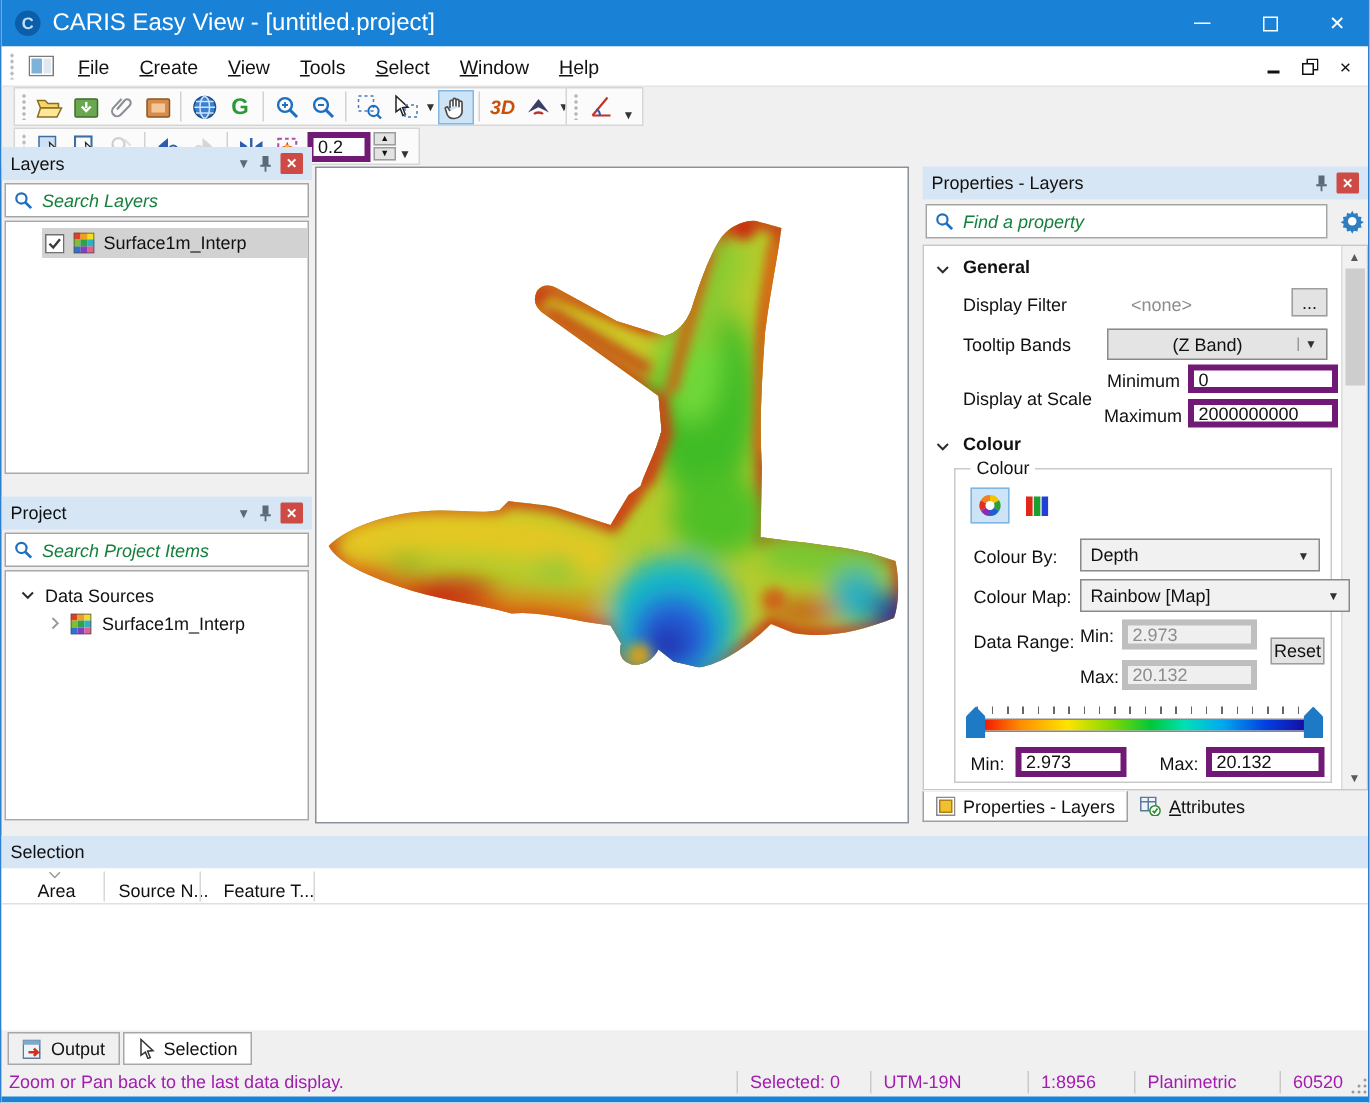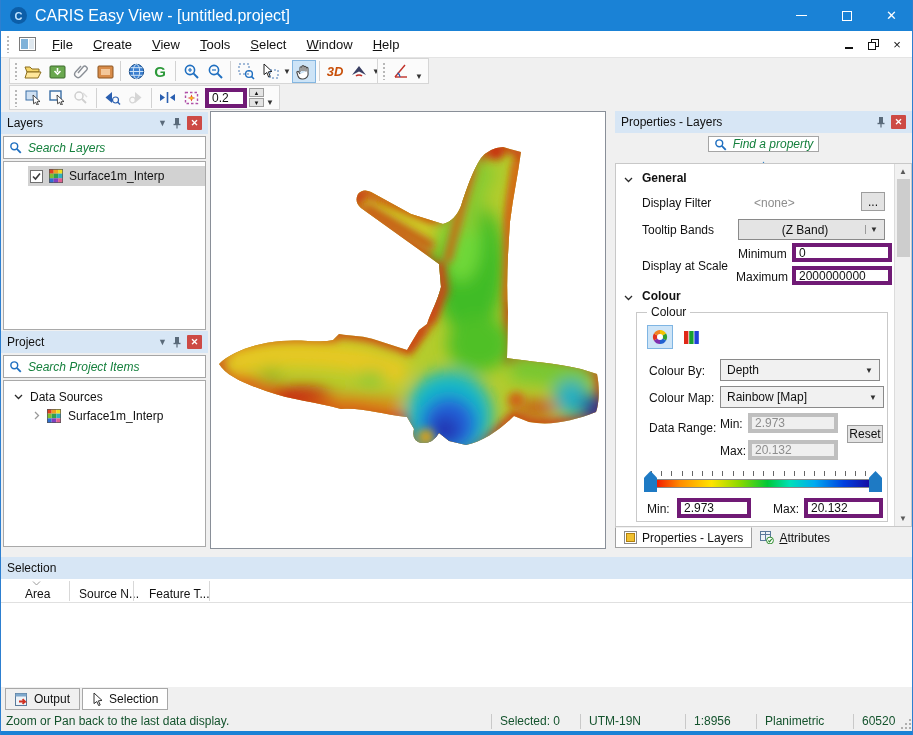--- a/index.html
+++ b/index.html
@@ -61,21 +61,21 @@
   .gradbar { background:linear-gradient(to right,#f00000,#ff8c00 13%,#ffe400 27%,#86d800 40%,#00c838 52%,#00e0b8 62%,#00aaf0 73%,#0040e0 86%,#1a0496 100%); border:1px solid #888; }
   .handle { width:13px; height:21px; background:#1e7ac4; clip-path:polygon(50% 0,100% 32%,100% 100%,0 100%,0 32%); }
 
   .prop-tab { display:flex; align-items:center; gap:5px; font-size:12px; color:#111; padding:0 8px; height:21px; }
   .prop-tab.active { background:#fff; border:1px solid #a0a0a0; border-top:1px solid #f0f0f0; }
   .ul::first-letter { text-decoration:underline; }
 
   .bottab { display:flex; align-items:center; gap:5px; font-size:12px; color:#111; padding:0 9px; height:22px; border:1px solid #a8a8a8; background:#f0f0f0; }
   .bottab.active { background:#fff; }
 
-  .statusbar { display:flex; align-items:center; font-size:12px; color:#14532d; background:#f0f0f0; }
+  .statusbar { display:flex; align-items:center; font-size:12px; color:#a21caf; background:#f0f0f0; }
   .st-sep { width:1px; height:15px; background:#c9c9c9; }
   svg { display:block; }
 </style>
 </head>
 <body>
 
 <div class="abs titlebar">
   <div class="caris-logo">C</div>
   <span class="title-text">CARIS Easy View - [untitled.project]</span>
   <div style="margin-left:auto;display:flex;">
@@ -267,21 +267,21 @@
     </div>
     <input class="inp" style="width: 42px; height: 20px; margin: 0px 2px;" value="0.2">
     <div style="display:flex;flex-direction:column;gap:1px;">
       <div class="btn" style="width:15px;height:9px;font-size:6px;">▲</div>
       <div class="btn" style="width:15px;height:9px;font-size:6px;">▼</div>
     </div>
     <span class="overflow">▼</span>
   </div>
 </div>
 
-<div class="abs" style="left:0;top:112px;width:207px;height:220px;">
+<div class="abs" style="left:0;top:98px;width:207px;height:220px;">
   <div class="panel-header" style="height:22px;">
     <span>Layers</span>
     <div class="hdr-btns">
       <span class="hdr-ico">▼</span>
       <svg width="10" height="12" viewBox="0 0 10 12">
           <rect x="3" y="1" width="4" height="6" fill="#5a6a7a"></rect>
           <line x1="1.5" y1="7.5" x2="8.5" y2="7.5" stroke="#5a6a7a" stroke-width="1.4"></line>
           <line x1="5" y1="8" x2="5" y2="11.5" stroke="#5a6a7a" stroke-width="1.2"></line>
         </svg>
       <div class="close-btn">✕</div>
@@ -426,21 +426,21 @@
     <span>Properties - Layers</span>
     <div class="hdr-btns">
       <svg width="10" height="12" viewBox="0 0 10 12">
           <rect x="3" y="1" width="4" height="6" fill="#5a6a7a"></rect>
           <line x1="1.5" y1="7.5" x2="8.5" y2="7.5" stroke="#5a6a7a" stroke-width="1.4"></line>
           <line x1="5" y1="8" x2="5" y2="11.5" stroke="#5a6a7a" stroke-width="1.2"></line>
         </svg>
       <div class="close-btn">✕</div>
     </div>
   </div>
-  <div style="display:flex;align-items:center;margin:3px 2px;gap:8px;flex-direction:column;">
+  <div style="display:flex;align-items:center;margin:3px 2px;gap:8px;">
     <div class="searchbox" style="height:23px;flex:1;">
       <svg width="13" height="13" viewBox="0 0 16 16">
           <circle cx="6.5" cy="6.5" r="4.2" fill="none" stroke="#1f6fc0" stroke-width="1.8"></circle>
           <line x1="9.6" y1="9.6" x2="14.5" y2="14.5" stroke="#1f6fc0" stroke-width="2.2"></line>
         </svg>
       <span class="ph">Find a property</span>
     </div>
     <svg width="17" height="17" viewBox="0 0 18 18">
       <path d="M9 1.5 l1.2 2.2 2.5-.6 .4 2.5 2.5 .4 -.6 2.5 2.2 1.2 -2.2 1.2 .6 2.5 -2.5 .4 -.4 2.5 -2.5-.6 -1.2 2.2 -1.2-2.2 -2.5 .6 -.4-2.5 -2.5-.4 .6-2.5 -2.2-1.2 2.2-1.2 -.6-2.5 2.5-.4 .4-2.5 2.5 .6 Z" fill="#2e7fc2"></path>
         <circle cx="9" cy="9" r="3" fill="#fff"></circle>
@@ -503,21 +503,21 @@
           </svg>
       </div>
 
       <span class="abs txt" style="left:12px;top:51px;">Colour By:</span>
       <div class="abs combo" style="left:83px;top:46px;width:160px;height:22px;">
         <span>Depth</span>
           <span class="arr">▼</span>
       </div>
 
       <span class="abs txt" style="left:12px;top:78px;">Colour Map:</span>
-      <div class="abs combo" style="left:83px;top:73px;width:164px;height:22px;">
+      <div class="abs combo" style="left:83px;top:73px;width:180px;height:22px;">
         <span>Rainbow [Map]</span>
           <span class="arr">▼</span>
       </div>
 
       <span class="abs txt" style="left:12px;top:108px;">Data Range:</span>
       <span class="abs txt" style="left:83px;top:104px;">Min:</span>
       <input class="abs inp dis" style="left: 111px; top: 100px; width: 90px; height: 20px;" value="2.973">
       <div class="abs btn" style="left:210px;top:112px;width:36px;height:18px;">Reset</div>
       <span class="abs txt" style="left:83px;top:131px;">Max:</span>
       <input class="abs inp dis" style="left: 111px; top: 127px; width: 90px; height: 20px;" value="20.132">

